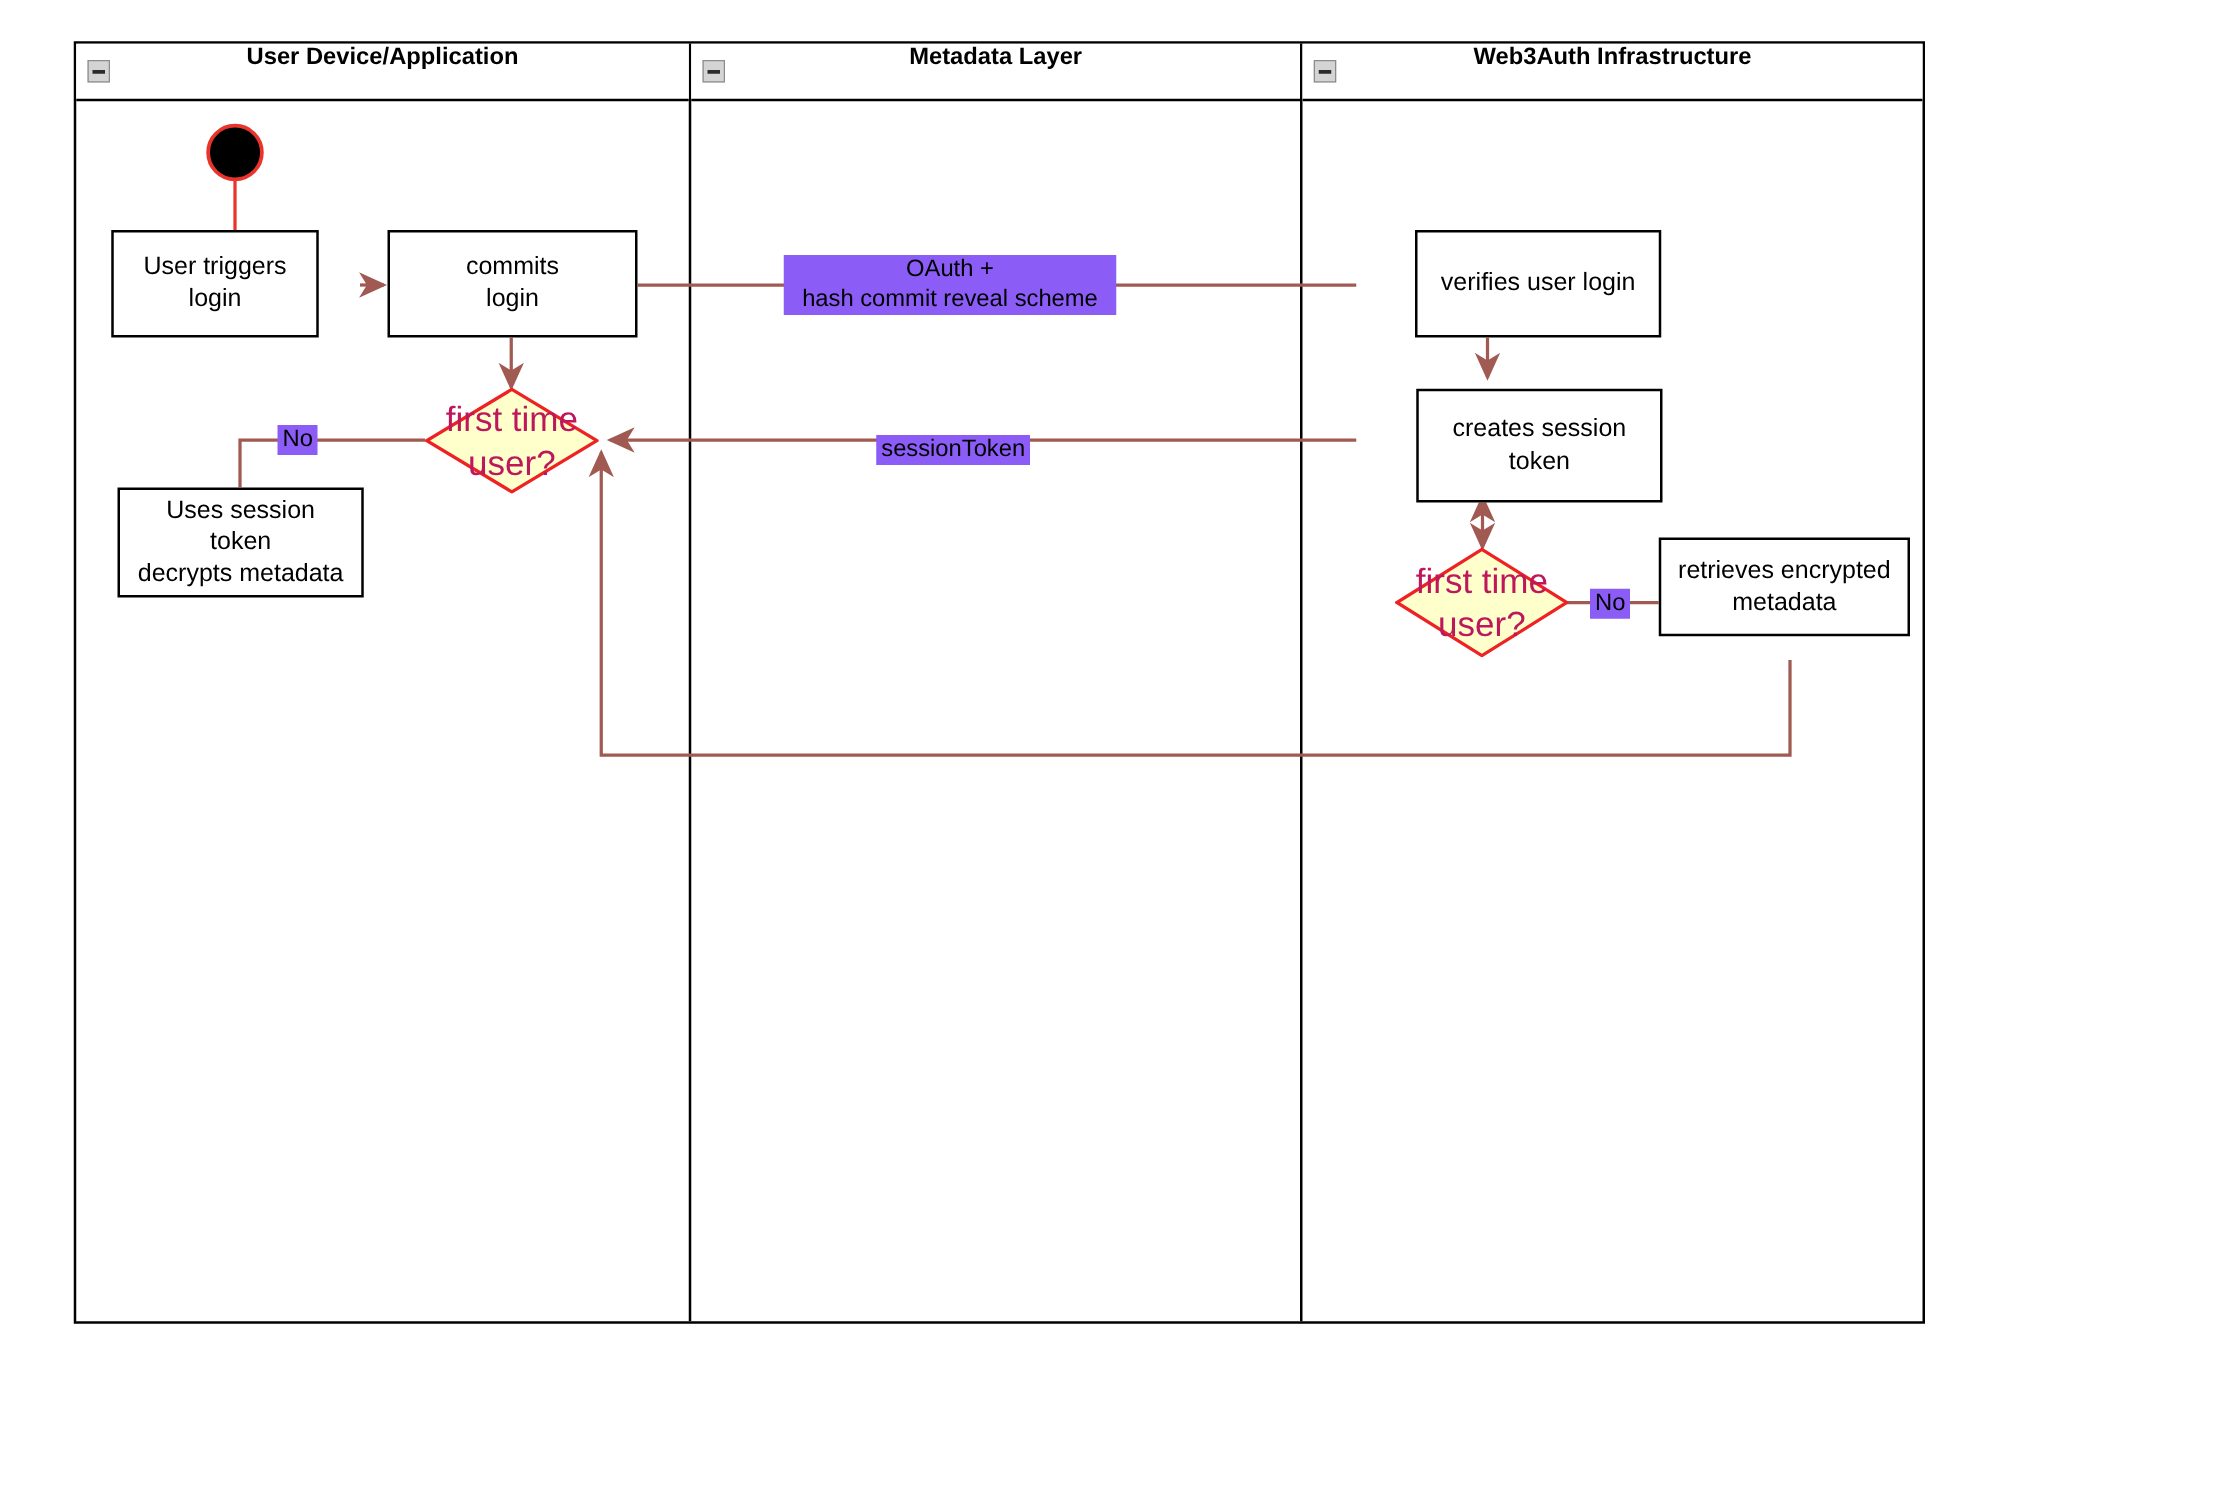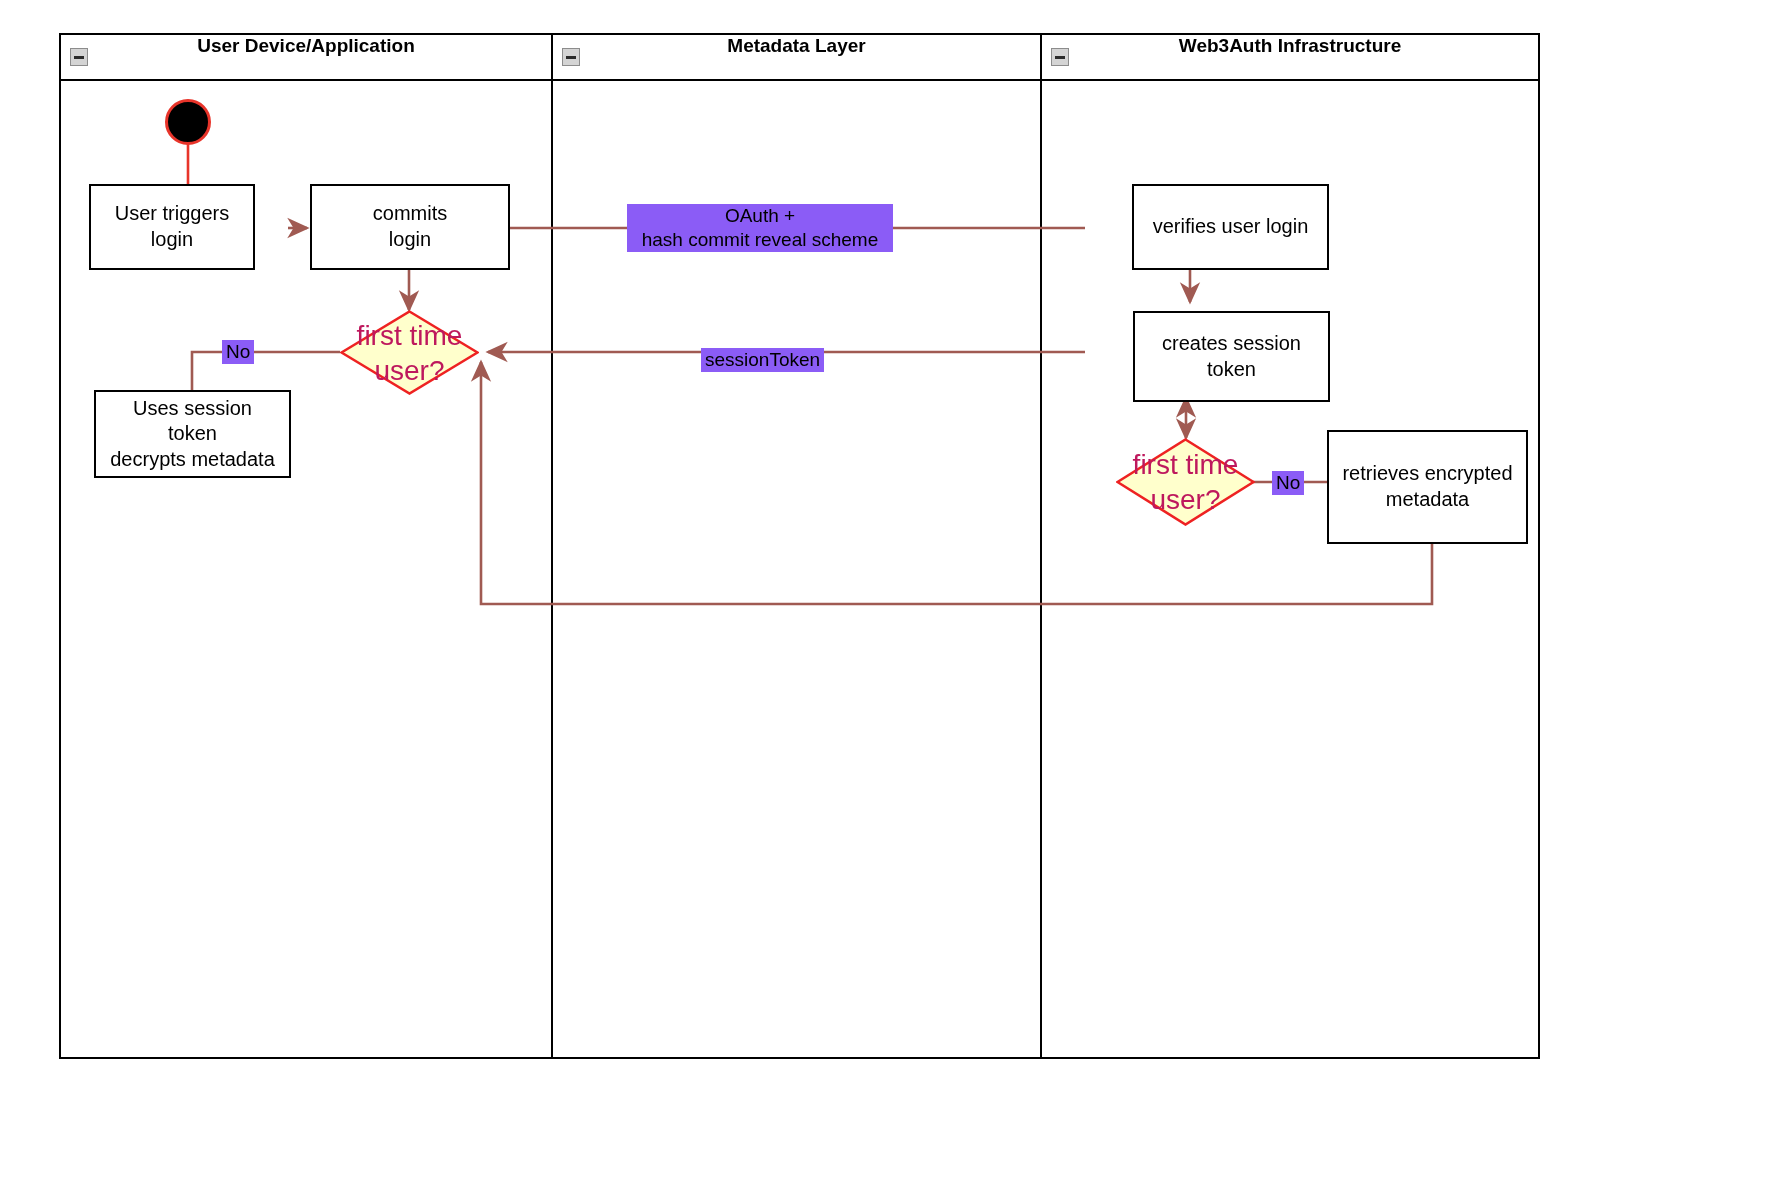--- a/index.html
+++ b/index.html
@@ -234,21 +234,21 @@
       <polygon points="69.5,1.5 137.5,44 69.5,86.5 1.5,44" fill="#ffffcc" stroke="#ee2222" stroke-width="2.6"></polygon>
     </svg>
     <div class="dlabel">
       <div>
         <div>first time</div>
         <div>user?</div>
       </div>
     </div>
   </div>
 
-  <div class="node action" style="left:1327px;top:430px;width:201px;height:114px;flex-direction:column;">
+  <div class="node action" style="left:1327px;top:430px;width:201px;height:79px;flex-direction:column;">
     <span>retrieves encrypted</span>
     <span>metadata</span>
   </div>
 
   <div class="edge-label" style="left:627px;top:204px;width:258px;">
     <div>OAuth +</div>
     <div>hash commit reveal scheme</div>
   </div>
 
   <div class="edge-label" style="left:701px;top:348px;">

